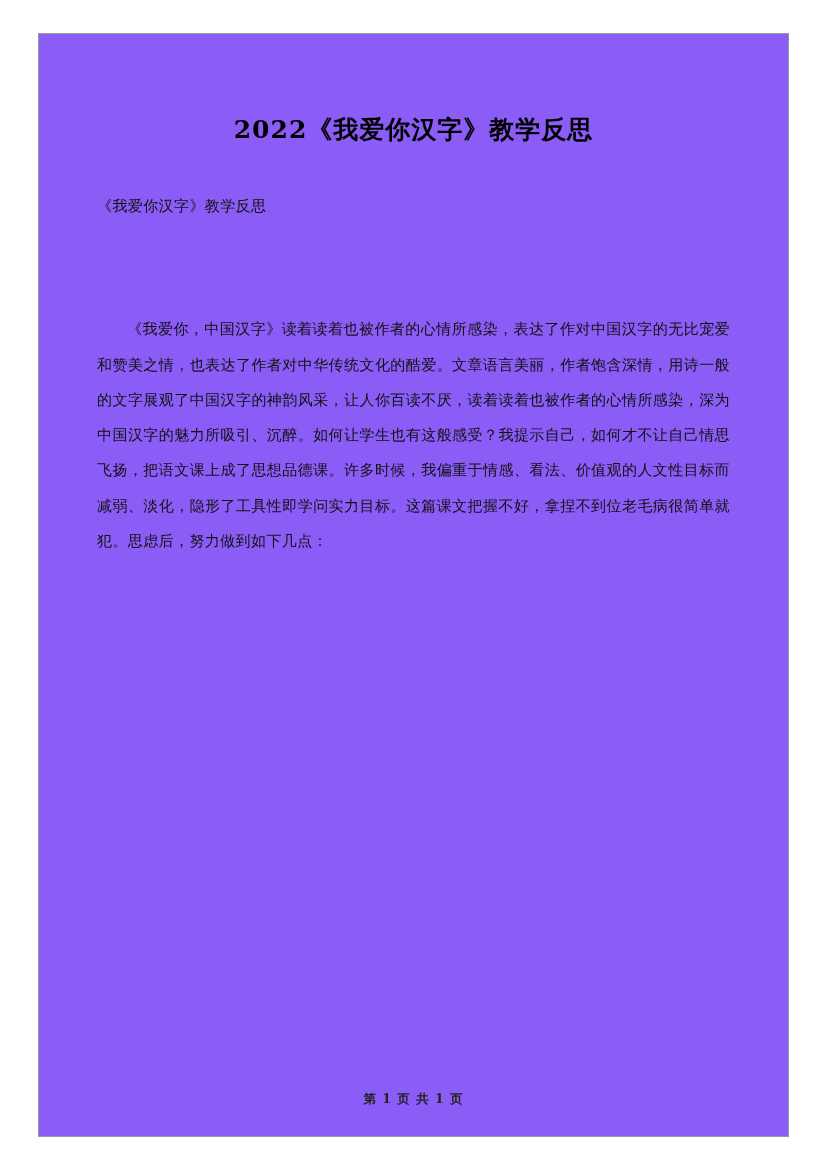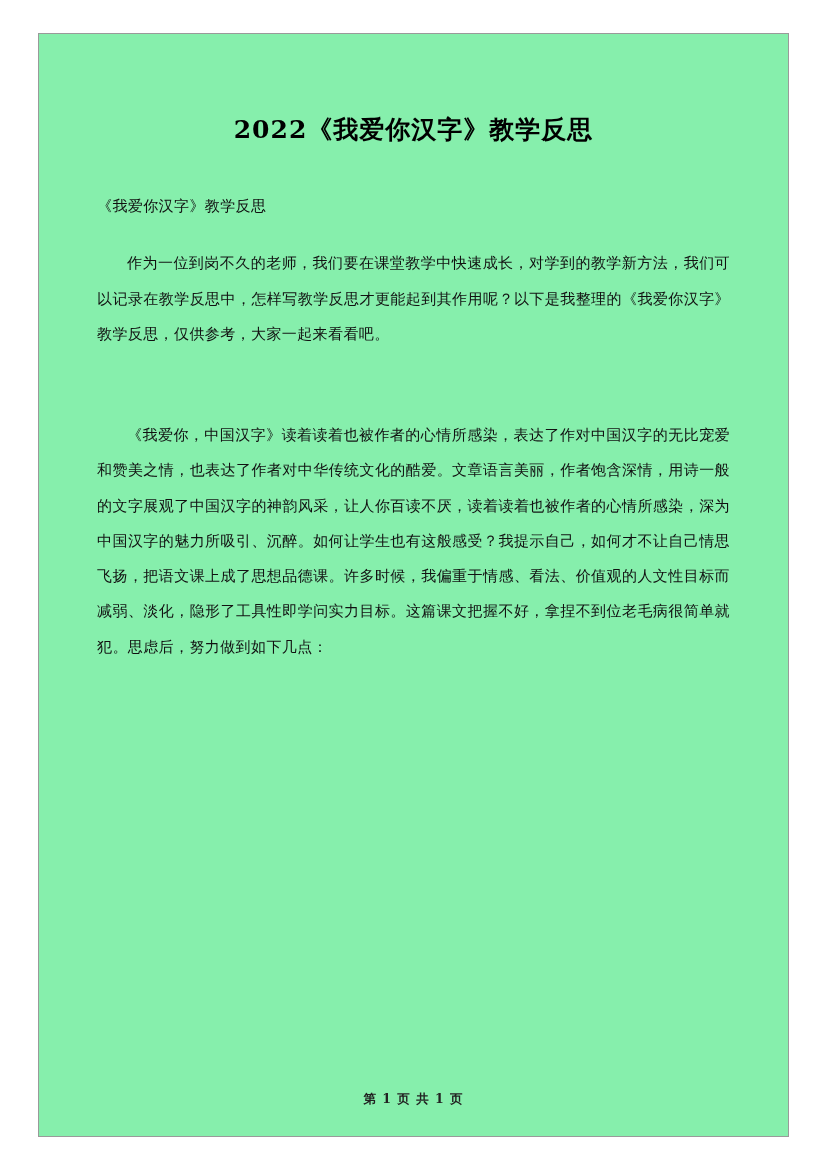--- a/index.html
+++ b/index.html
@@ -16,21 +16,21 @@
     overflow: hidden;
   }
   .page {
     position: absolute;
     left: 38px;
     top: 33px;
     width: 751px;
     height: 1104px;
     border: 1px solid #9a9a9a;
     box-sizing: border-box;
-    background: #86efac;
+    background: #8b5cf6;
   }
   .page-inner {
     position: absolute;
     left: 58px;
     top: 40px;
     right: 58px;
     bottom: 20px;
   }
   .doc-title {
     text-align: center;
@@ -82,21 +82,20 @@
   <div class="page-inner">
 
     <h1 class="doc-title">2022《我爱你汉字》教学反思</h1>
 
     <div class="body-block">
 
       <p class="para">《我爱你汉字》教学反思</p>
 
       <div class="spacer-sm"></div>
 
-      <p class="para indent">作为一位到岗不久的老师，我们要在课堂教学中快速成长，对学到的教学新方法，我们可以记录在教学反思中，怎样写教学反思才更能起到其作用呢？以下是我整理的《我爱你汉字》教学反思，仅供参考，大家一起来看看吧。</p>
 
       <div class="spacer-lg"></div>
 
 
       <p class="para indent">《我爱你，中国汉字》读着读着也被作者的心情所感染，表达了作对中国汉字的无比宠爱和赞美之情，也表达了作者对中华传统文化的酷爱。文章语言美丽，作者饱含深情，用诗一般的文字展观了中国汉字的神韵风采，让人你百读不厌，读着读着也被作者的心情所感染，深为中国汉字的魅力所吸引、沉醉。如何让学生也有这般感受？我提示自己，如何才不让自己情思飞扬，把语文课上成了思想品德课。许多时候，我偏重于情感、看法、价值观的人文性目标而减弱、淡化，隐形了工具性即学问实力目标。这篇课文把握不好，拿捏不到位老毛病很简单就犯。思虑后，努力做到如下几点：</p>
 
     </div>
 
   </div>
 

